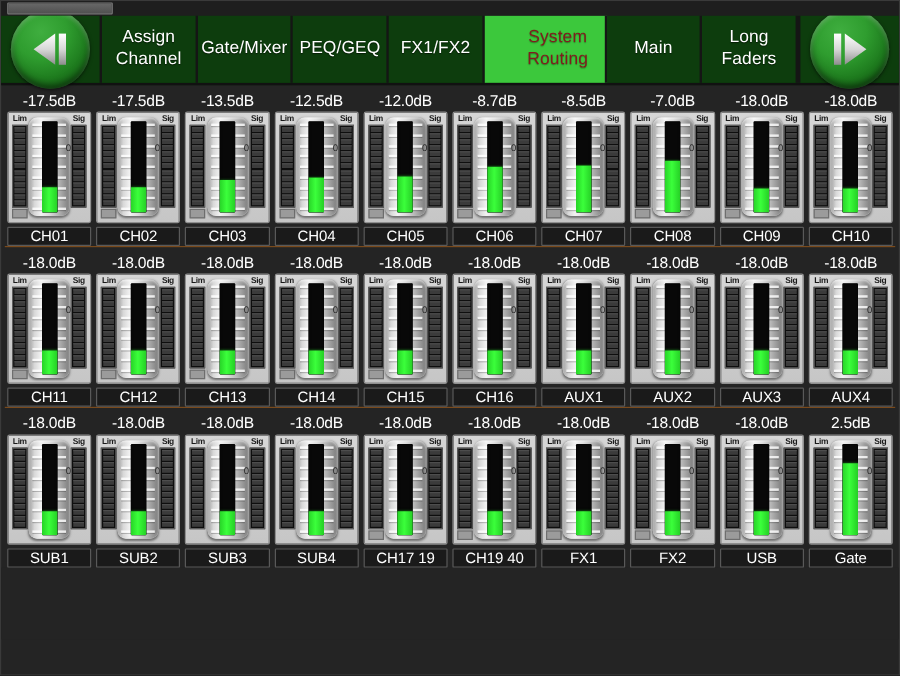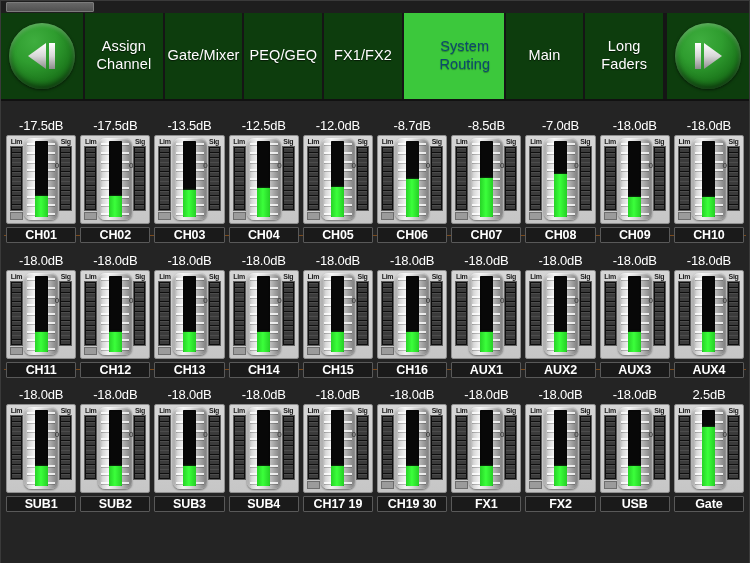--- a/index.html
+++ b/index.html
@@ -30,21 +30,21 @@
     width: 88px; height: 10px;
     margin-left: 5px;
     background: linear-gradient(#676767, #515151);
     border: 1px solid #7b7b7b;
     border-radius: 1px;
   }
 
   
   .navbar {
     display: flex;
-    height: 88px;
+    height: 58px;
     background: #0d2c0d;
     border-bottom: 2px solid #111;
   }
   .nav-arrow {
     width: 84px;
     background: #0d3d0d;
     display: flex;
     align-items: center;
     justify-content: center;
     border-right: 2px solid #151515;
@@ -72,31 +72,31 @@
     text-align: center;
     color: #ffffff;
     font-size: 14.5px;
     line-height: 1.22;
     letter-spacing: .1px;
     padding: 0 2px;
     text-shadow: 0 1px 1px rgba(0,0,0,.6);
   }
   .nav-tab.active {
     background: #3cc83c;
-    color: #0c4a6e;
+    color: #7f1d1d;
     text-shadow: 0 1px 1px rgba(0,0,0,.35);
     padding-left: 24px;
   }
 
   
   .rows { padding: 0 3px; }
   .row {
     display: flex;
     height: 134px;
-    padding-top: 15px;
+    padding-top: 3px;
   }
   .row + .row { border-top: 1px solid #7a4a1c; }
 
   .strip {
     flex: 1;
     margin: 0 2px;
     display: flex;
     flex-direction: column;
     align-items: center;
   }
@@ -229,21 +229,20 @@
     margin-top: 3px;
     height: 16px;
     line-height: 15px;
     text-align: center;
     color: #ffffff;
     font-size: 12.5px;
     background: #1a1a1a;
     border: 1px solid #595959;
     border-radius: 1px;
     letter-spacing: -.1px;
-    font-weight: bold;
   }
 
   .footer-space { height: 60px; background: #242424; }
 </style>
 </head>
 <body>
 
 <div id="app">
 
   <div class="titlebar">
@@ -1944,21 +1943,21 @@
                 <div class="led"></div>
                 <div class="led"></div>
                 <div class="led"></div>
                 <div class="led"></div>
                 <div class="led"></div>
                 <div class="led"></div>
               </div>
               <div class="meter-foot hidden"></div>
             </div>
           </div>
-          <div class="name">CH19  30</div>
+          <div class="name">CH19  40</div>
         </div>
         <div class="strip">
           <div class="db">-18.0dB</div>
           <div class="faderbox">
             <div class="meter">
               <div class="meter-cap">Lim</div>
               <div class="leds">
                 <div class="led"></div>
                 <div class="led"></div>
                 <div class="led"></div>

